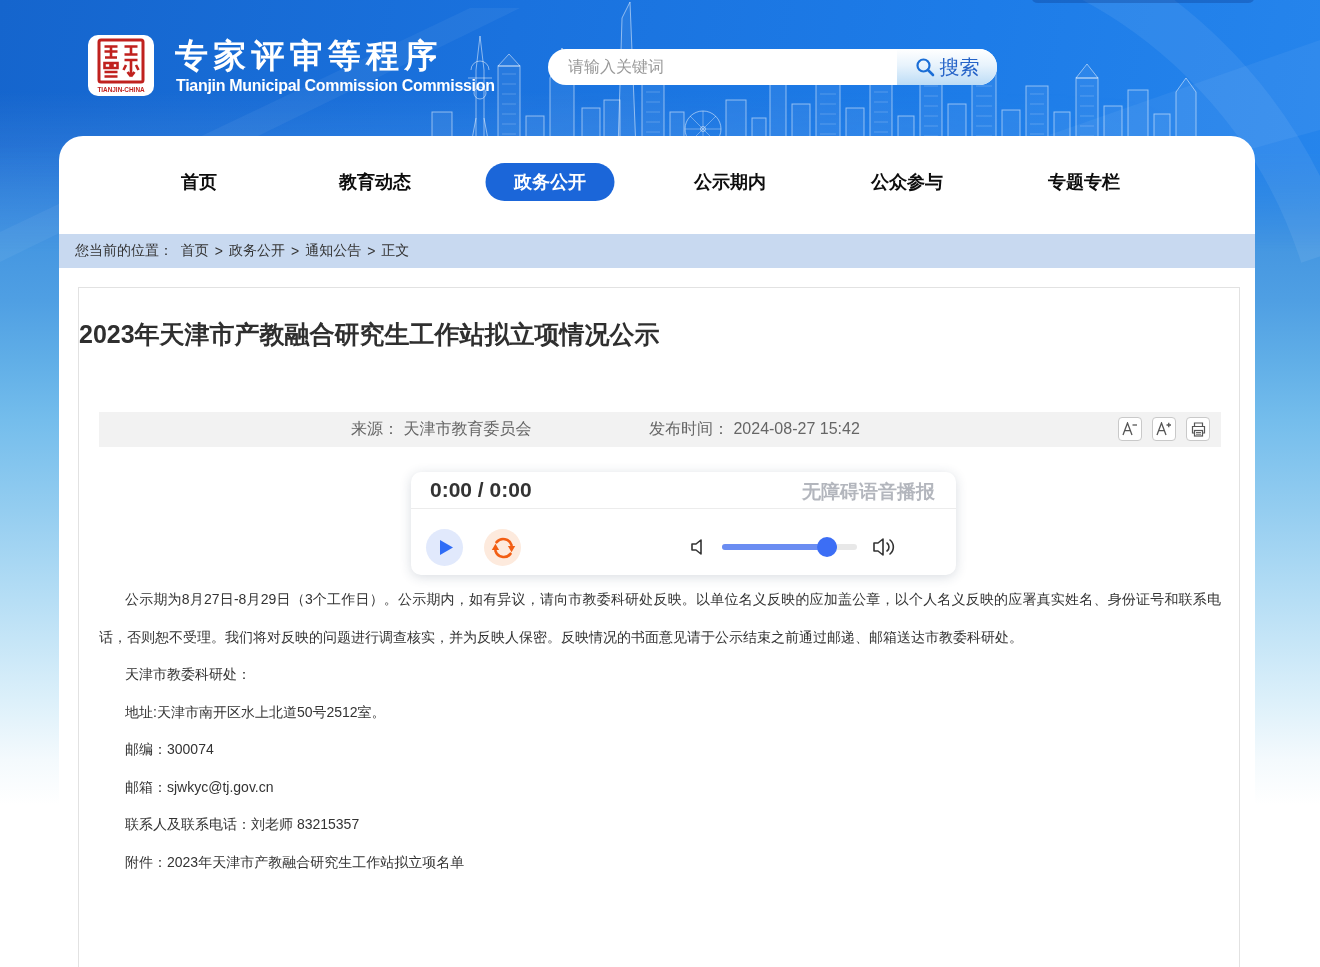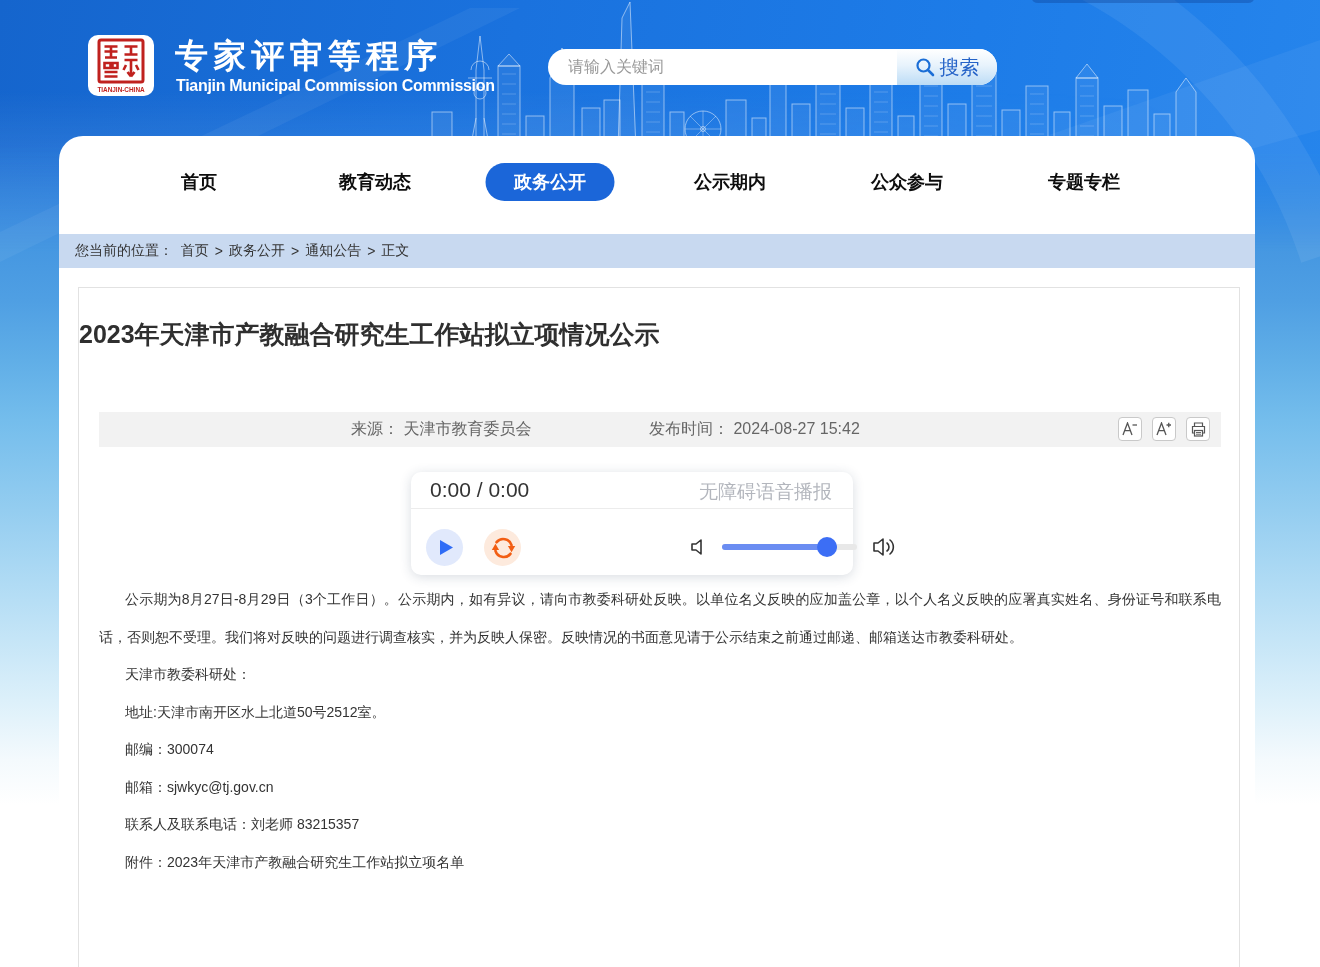--- a/index.html
+++ b/index.html
@@ -38,21 +38,21 @@
 #crumb { height:34px; background:#c8d9f0; display:flex; align-items:center; padding-left:16px; font-size:14px; color:#333; }
 #crumb span { margin:0 6px; }
 #article { position:relative; margin:19px 19px 0 19px; width:1162px; height:712px; border:1px solid #e2e2e2; background:#fff; }
 #title { margin-top:29px; text-align:left; font-size:25px; font-weight:bold; color:#2f2f2f; line-height:35px; }
 #meta { position:absolute; left:20px; top:124px; width:1122px; height:35px; background:#f2f2f2; font-size:16px; color:#666; }
 #meta .src { position:absolute; left:252px; top:7px; }
 #meta .tim { position:absolute; left:550px; top:7px; }
 #meta .btns { position:absolute; right:11px; top:5px; display:flex; gap:10px; }
 #meta .fbtn { width:24px; height:24px; background:#fff; border:1px solid #c9c9c9; border-radius:4px; display:flex; align-items:center; justify-content:center; color:#555; font-size:13px; }
 
-#audio { position:absolute; left:332px; top:184px; width:442px; height:103px; background:#fff; border-radius:10px; box-shadow:0 2px 12px rgba(40,60,90,.18); }
+#audio { position:absolute; left:332px; top:184px; width:545px; height:103px; background:#fff; border-radius:10px; box-shadow:0 2px 12px rgba(40,60,90,.18);font-weight:bold; }
 #audio .row1 { height:37px; border-bottom:1px solid #ececec; position:relative; }
 #audio .time { position:absolute; left:19px; top:6px; font-size:21px; color:#333; }
 #audio .lbl { position:absolute; right:21px; top:7px; font-size:19px; color:#b3b6bd; }
 #audio .play { position:absolute; left:15px; top:57px; width:37px; height:37px; border-radius:50%; background:#e1e9fc; }
 #audio .loop { position:absolute; left:73px; top:57px; width:37px; height:37px; border-radius:50%; background:#fdeadd; }
 #audio .vol { position:absolute; left:279px; top:66px; }
 #audio .track { position:absolute; left:311px; top:72px; width:135px; height:6px; border-radius:3px; background:#e8e8e8; }
 #audio .fill { position:absolute; left:0; top:0; width:115px; height:6px; border-radius:3px; background:#6b8df2; }
 #audio .knob { position:absolute; left:95px; top:-7px; width:20px; height:20px; border-radius:50%; background:#3c6ef5; }
 #audio .spk { position:absolute; left:461px; top:64px; }

